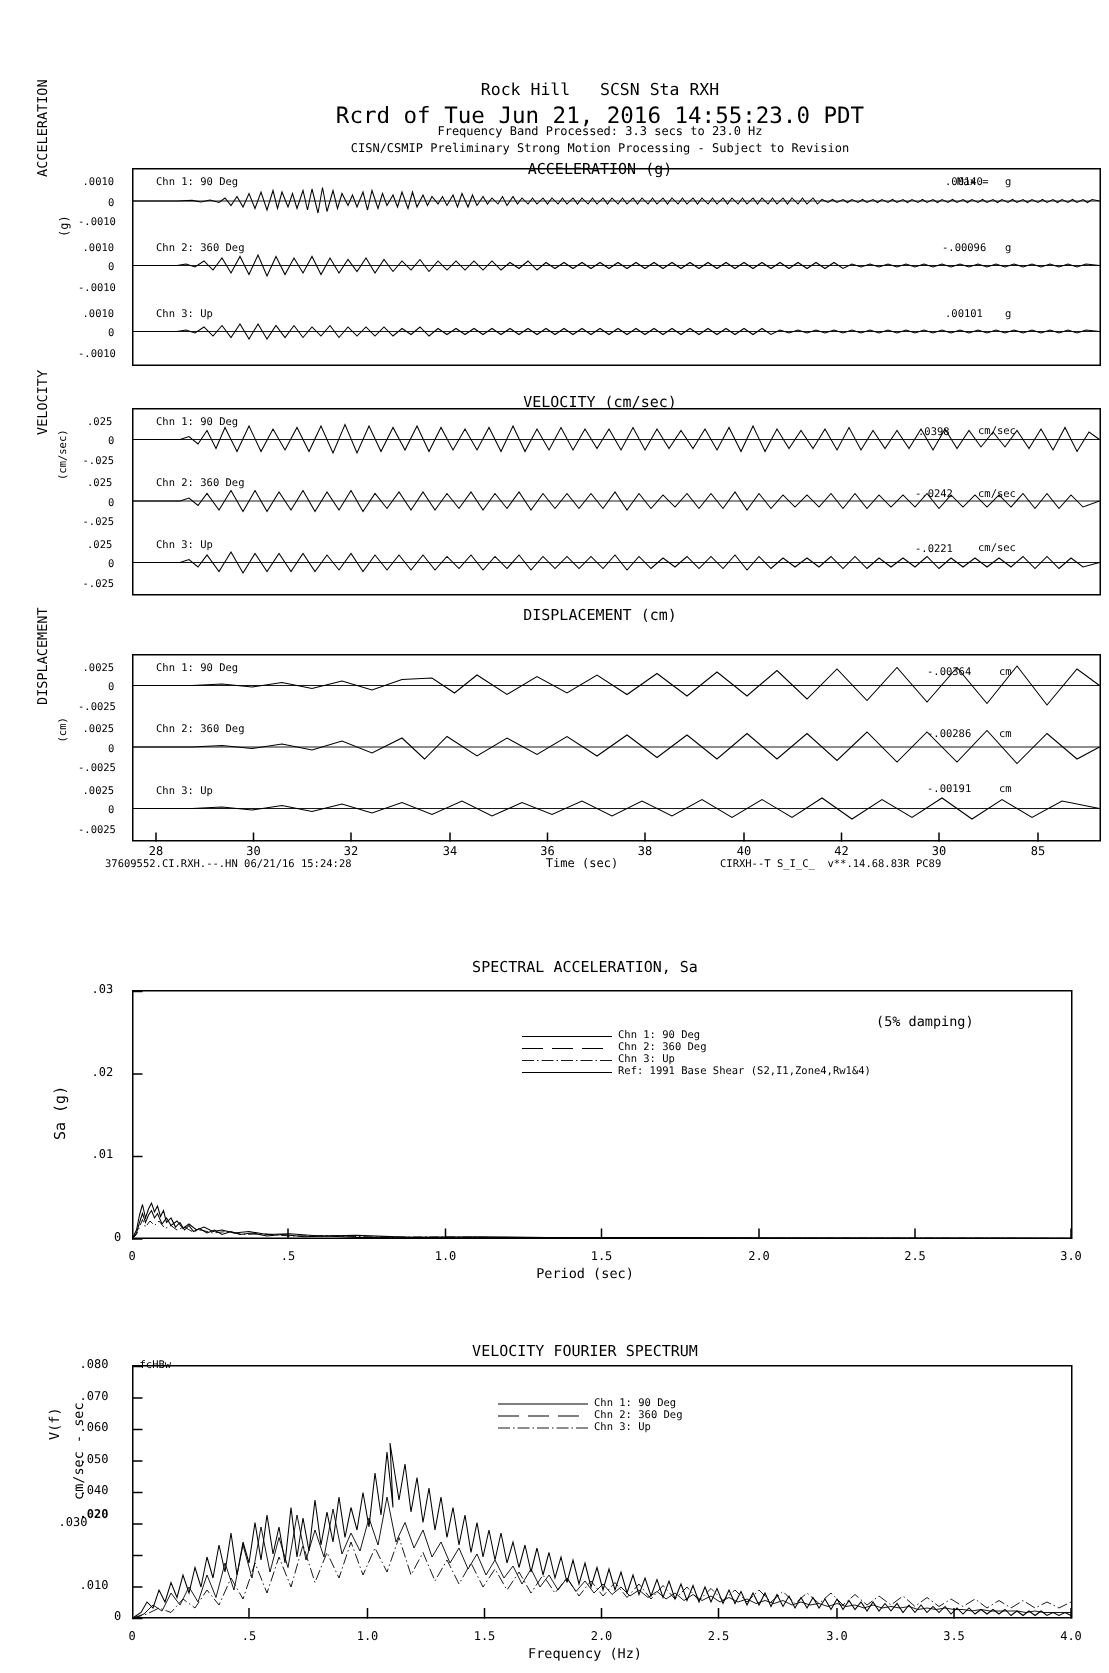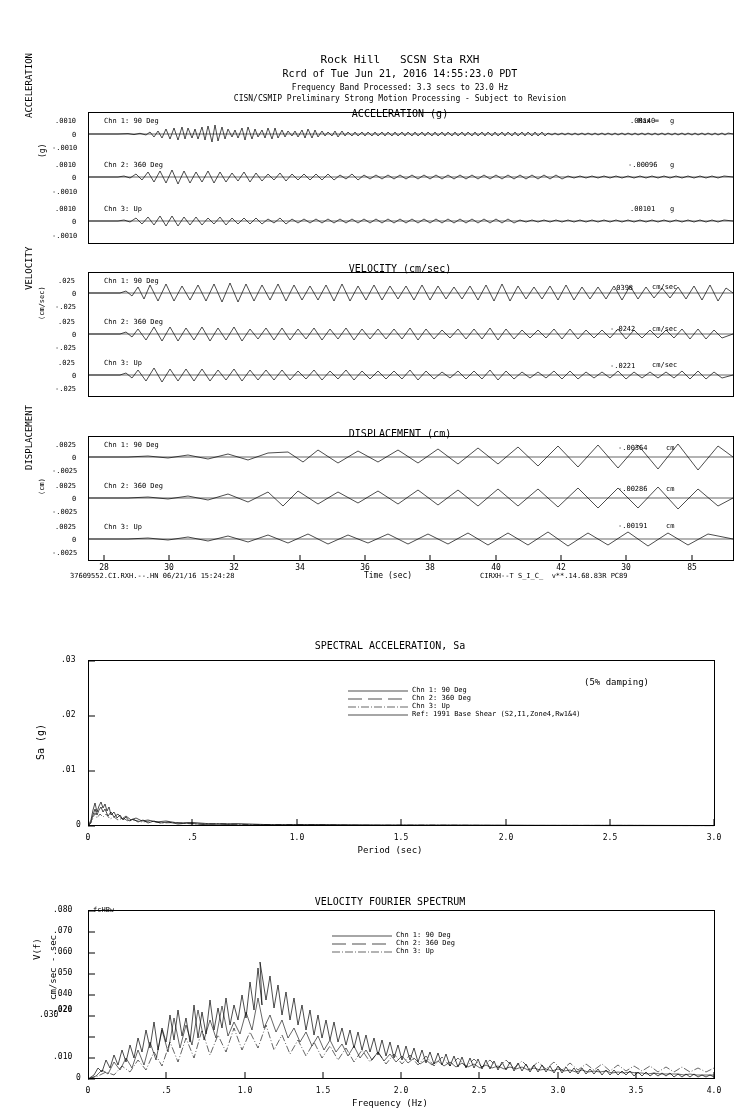--- a/index.html
+++ b/index.html
@@ -12,21 +12,21 @@
   .trace{stroke:#000;stroke-width:0.7;fill:none;}
   .thin{stroke:#000;stroke-width:0.6;fill:none;}
   .tick{stroke:#000;stroke-width:1;}
 </style>
 </head>
 <body>
 
 <div class="page">
 
   <div class="t c" style="left:400px;top:53px;font-size:11px;">Rock Hill   SCSN Sta RXH</div>
-  <div class="t c" style="left:400px;top:68px;font-size:10px;">Rcrd of Tue Jun 21, 2016 14:55:23.0 PDT</div>
+  <div class="t c" style="left:400px;top:68px;font-size:15px;">Rcrd of Tue Jun 21, 2016 14:55:23.0 PDT</div>
   <div class="t c" style="left:400px;top:83px;font-size:8px;">Frequency Band Processed: 3.3 secs to 23.0 Hz</div>
   <div class="t c" style="left:400px;top:94px;font-size:8px;">CISN/CSMIP Preliminary Strong Motion Processing - Subject to Revision</div>
 
   <div class="t c" style="left:400px;top:108px;font-size:10px;">ACCELERATION (g)</div>
   <div class="t" style="left:24px;top:118px;font-size:9px;transform:rotate(-90deg);transform-origin:0 0;">ACCELERATION</div>
   <div class="t" style="left:38px;top:158px;font-size:8px;transform:rotate(-90deg);transform-origin:0 0;">(g)</div>
 
   <svg width="646" height="140" viewBox="0 0 646 140" style="position:absolute;left:88px;top:112px;">
 
     <rect x="0.5" y="0.5" width="645" height="131" class="axisline"></rect>
@@ -103,21 +103,21 @@
   <div class="t" style="left:104px;top:318px;font-size:7px;">Chn 2: 360 Deg</div>
   <div class="t" style="left:104px;top:359px;font-size:7px;">Chn 3: Up</div>
 
   <div class="t" style="left:612px;top:284px;font-size:7px;">.0398</div>
   <div class="t" style="left:652px;top:283px;font-size:7px;">cm/sec</div>
   <div class="t" style="left:610px;top:325px;font-size:7px;">-.0242</div>
   <div class="t" style="left:652px;top:325px;font-size:7px;">cm/sec</div>
   <div class="t" style="left:610px;top:362px;font-size:7px;">-.0221</div>
   <div class="t" style="left:652px;top:361px;font-size:7px;">cm/sec</div>
 
-  <div class="t c" style="left:400px;top:428px;font-size:10px;">DISPLACEMENT (cm)</div>
+  <div class="t c" style="left:400px;top:405px;font-size:10px;">DISPLACEMENT (cm)</div>
   <div class="t" style="left:24px;top:470px;font-size:9px;transform:rotate(-90deg);transform-origin:0 0;">DISPLACEMENT</div>
   <div class="t" style="left:38px;top:495px;font-size:7px;transform:rotate(-90deg);transform-origin:0 0;">(cm)</div>
 
   <svg width="646" height="128" viewBox="0 0 646 128" style="position:absolute;left:88px;top:436px;">
     <rect x="0.5" y="0.5" width="645" height="124" class="axisline"></rect>
     <g>
       <line x1="0" y1="21" x2="646" y2="21" class="thin"></line>
       <path class="trace" d="M0,21 L40,21 L60,20 L80,22 L100,19 L120,23 L140,18 L160,24 L180,17 L200,16 L215,26 L230,14 L250,27 L270,15 L290,26 L310,14 L330,27 L350,13 L370,28 L390,12 L410,28 L430,11 L450,30 L470,10 L490,31 L510,9 L530,32 L550,9 L570,33 L590,8 L610,34 L630,10 L645,21"></path>
     </g>
     <g>

